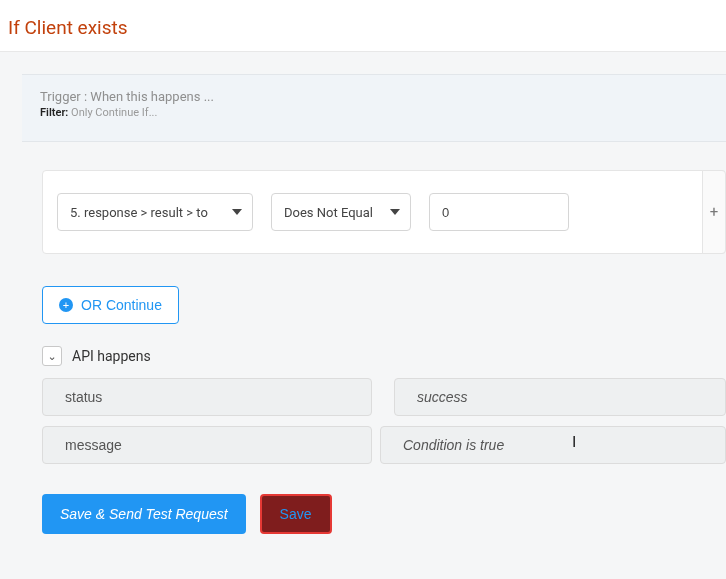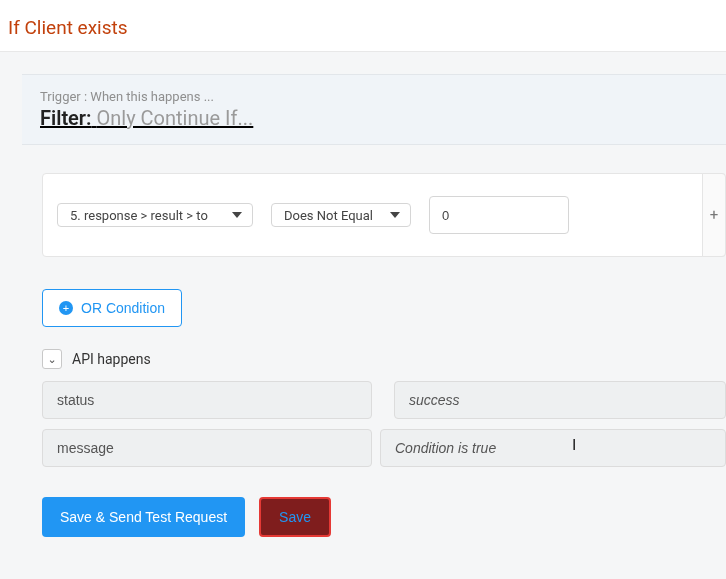--- a/index.html
+++ b/index.html
@@ -17,34 +17,33 @@
       padding: 16px 0 12px 8px;
       border-bottom: 1px solid #e8e8e8;
     }
     .content-area {
       background: #f5f6f7;
       padding: 22px 0 22px 22px;
       height: calc(100% - 48px);
     }
     .trigger-header {
       background: #f0f4f8;
-      padding: 14px 18px 14px 18px;
+      padding: 14px 18px 22px 18px;
       margin-bottom: 28px;
       border: 1px solid #e2e6ea;
       border-left: none;
       border-right: none;
     }
     .trigger-line1 {
       color: #8f8f8f;
       font-size: 13px;
       margin-bottom: 2px;
     }
     .trigger-line2 {
-      font-size: 20px;
-      text-decoration: underline;
+      font-size: 11px;
     }
     .trigger-line2 .filter-label {
       color: #222;
       font-weight: 600;
     }
     .trigger-line2 .filter-desc {
       color: #9a9a9a;
       font-weight: 400;
     }
     .condition-card {
@@ -55,21 +54,21 @@
       margin: 0 0 32px 20px;
       display: flex;
       gap: 18px;
       align-items: center;
       position: relative;
     }
     .pill-select {
       background: #ffffff;
       border: 1px solid #d6d6d6;
       border-radius: 4px;
-      height: 24px;
+      height: 38px;
       padding: 0 34px 0 12px;
       font-size: 13px;
       color: #444;
       display: flex;
       align-items: center;
       position: relative;
       cursor: pointer;
     }
     .pill-select .caret {
       position: absolute;
@@ -158,21 +157,21 @@
     .kv-row {
       display: flex;
       gap: 22px;
       margin-bottom: 10px;
     }
     .kv-input {
       background: #eef0f1;
       border: 1px solid #dcdcdc;
       border-radius: 4px;
       height: 38px;
-      padding: 0 14px;
+      padding: 0 22px;
       font-size: 14px;
       color: #555;
       flex: 1;
       min-width: 0;
     }
     .kv-input.kv-key { flex: 0 0 330px; }
     .kv-input.kv-val { position: relative; font-style: italic; }
     .cursor-icon {
       position: absolute;
       right: 150px;
@@ -188,20 +187,21 @@
     }
     .btn-primary {
       background: #2196F3;
       color: #fff;
       border: none;
       border-radius: 4px;
       padding: 12px 18px;
       font-size: 14px;
       font-weight: 500;
       cursor: pointer;
+      font-style: italic;
     }
     .btn-outline {
       background: #7f1d1d;
       color: #2196F3;
       border: 2px solid #e53935;
       border-radius: 4px;
       padding: 10px 18px;
       font-size: 14px;
       font-weight: 500;
       cursor: pointer;
@@ -234,21 +234,21 @@
     <input class="pill-input" value="0" style="">
     <div class="add-btn">
       <span>+</span>
     </div>
   </div>
 
   <div class="controls-region">
 
     <button class="or-btn">
       <span class="plus-circle">+</span>
-      <span>OR Condition</span>
+      <span>OR Continue</span>
     </button>
 
     <div class="api-response-row">
       <div class="expand-toggle">
         <span>⌄</span>
       </div>
       <span>API happens</span>
     </div>
 
     <div class="kv-row">

